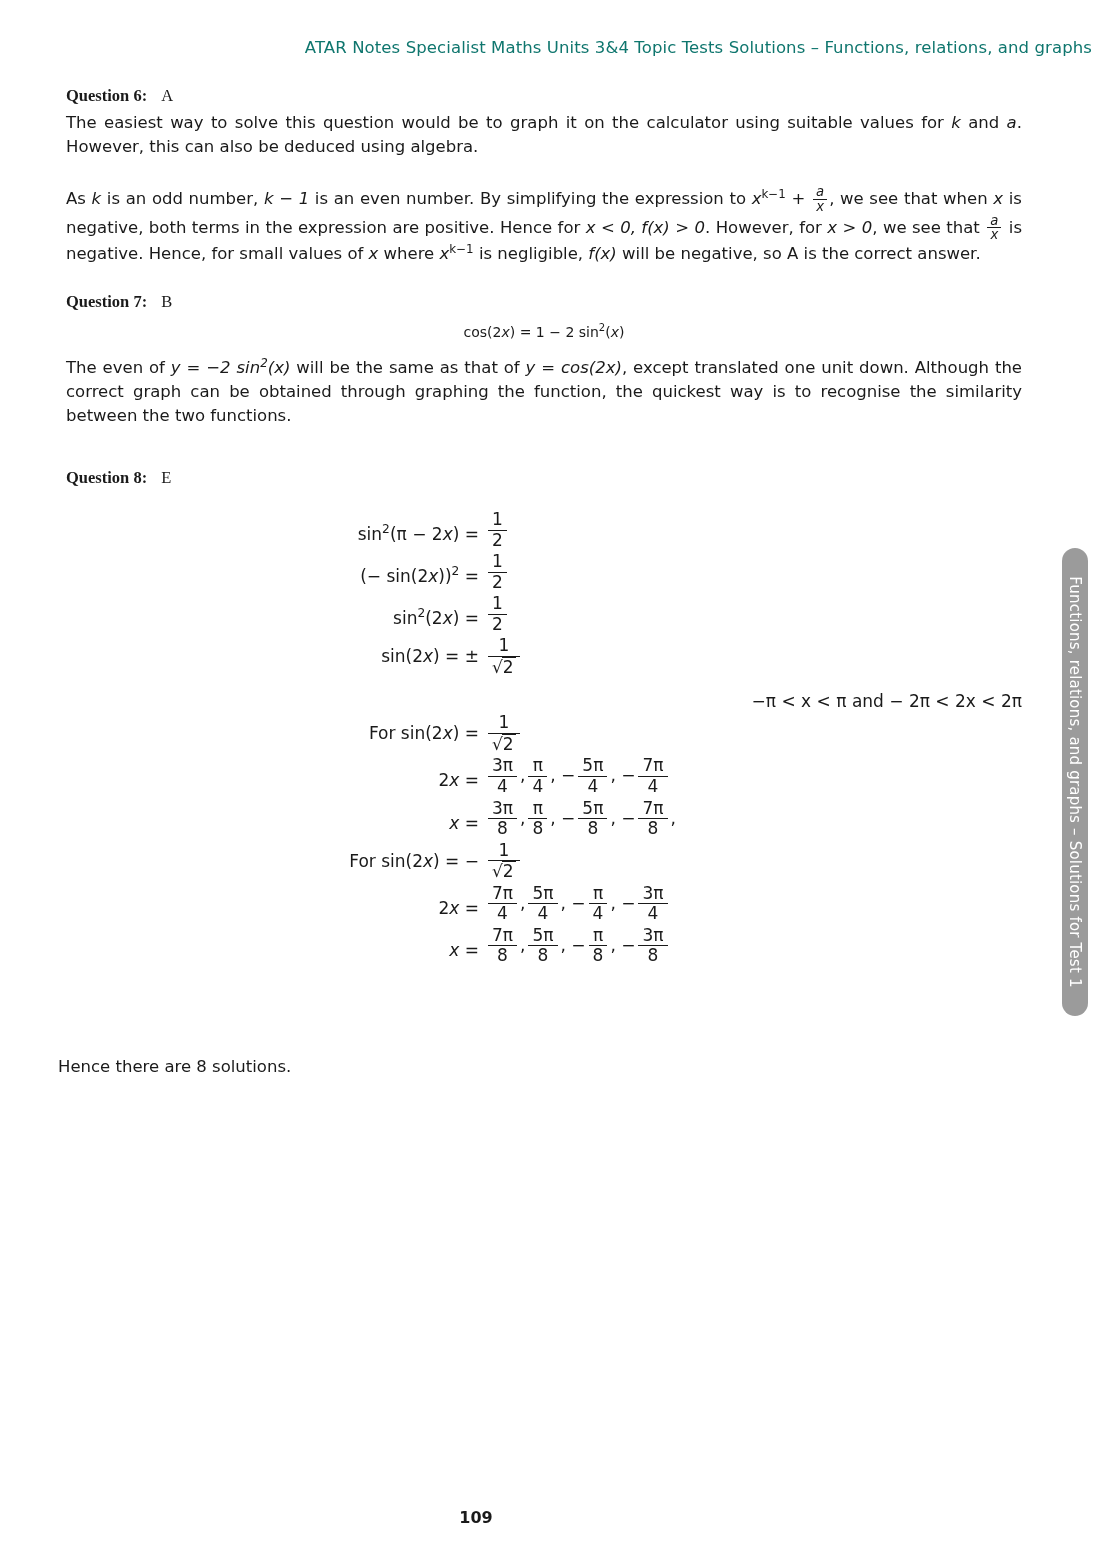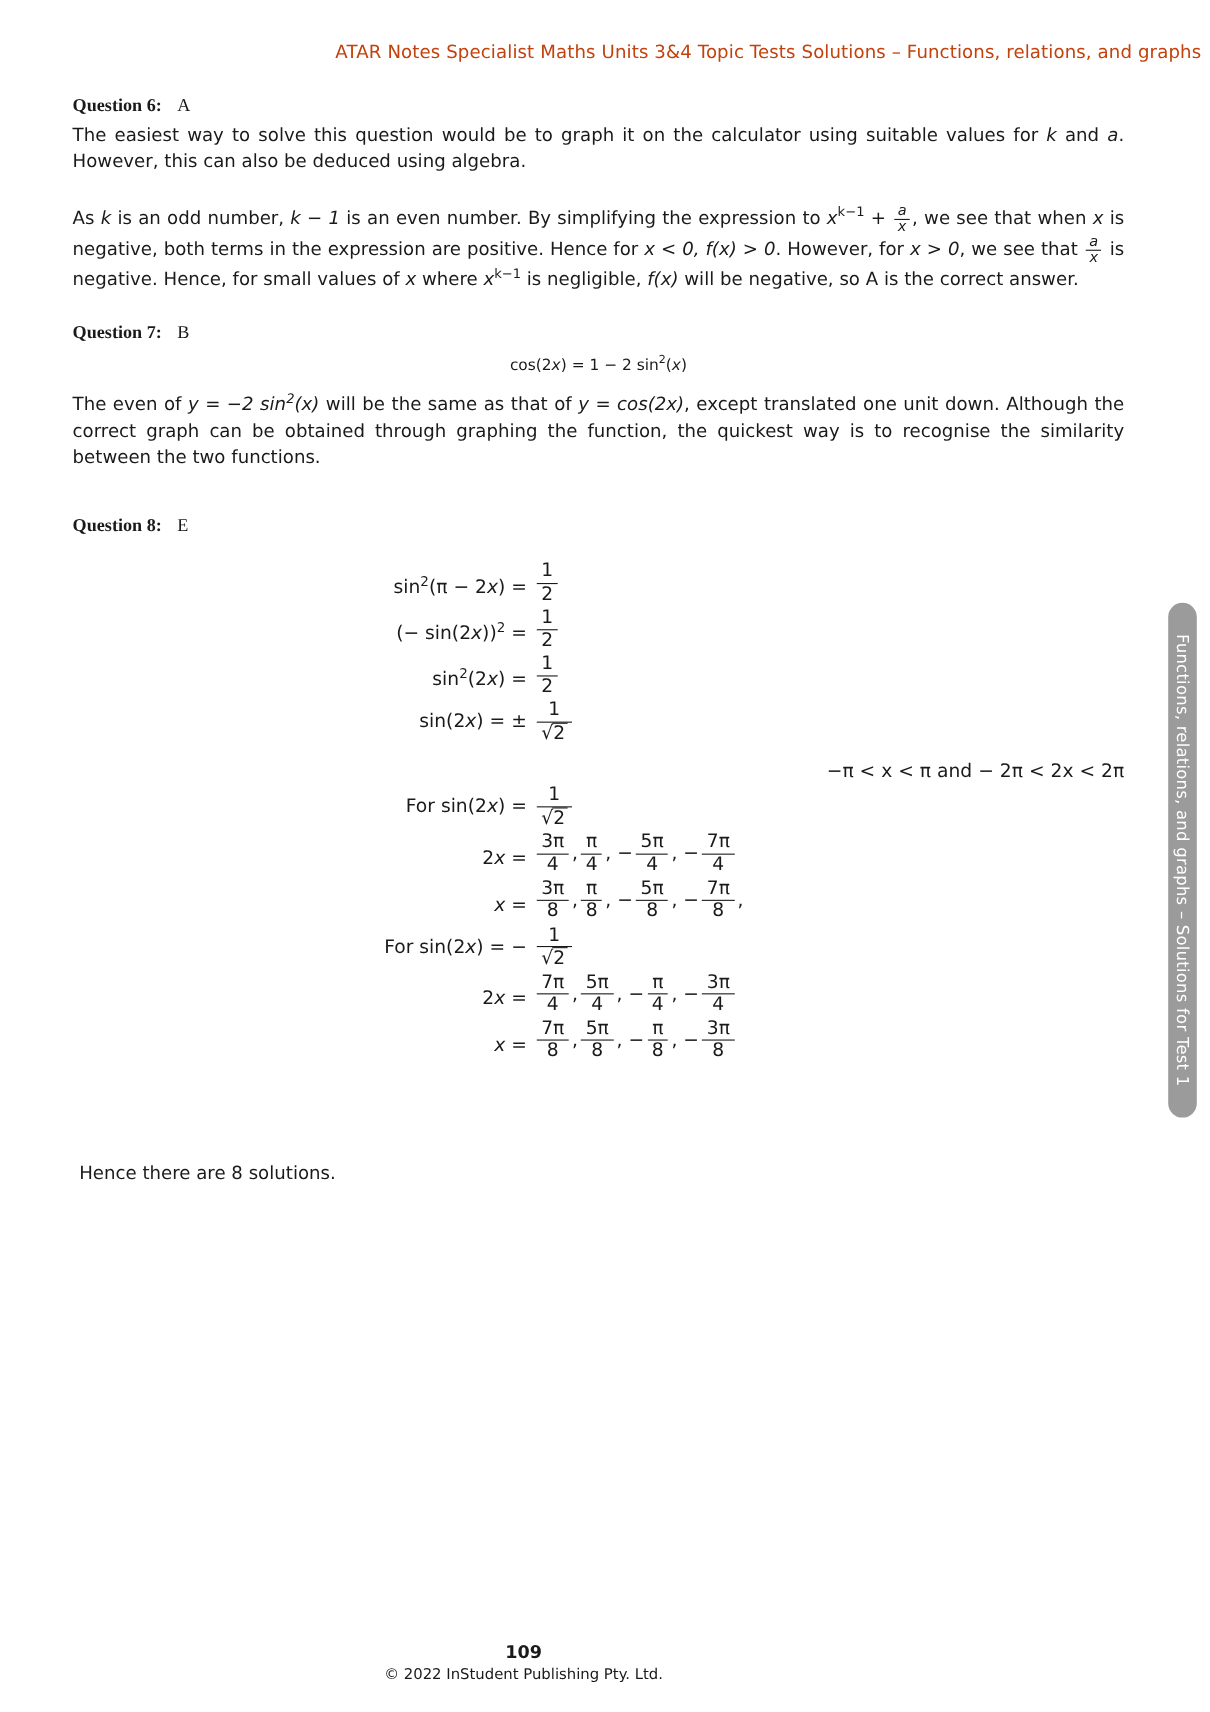--- a/index.html
+++ b/index.html
@@ -20,21 +20,21 @@
     width: 1100px;
     height: 1556px;
   }
   .header {
     position: absolute;
     top: 38px;
     left: 0;
     width: 1092px;
     text-align: right;
     font-size: 16.5px;
-    color: #c2410c;
+    color: #0f766e;
     letter-spacing: 0.1px;
   }
   .content {
     position: absolute;
     top: 86px;
     left: 66px;
     width: 956px;
   }
   .q-head {
     font-size: 16.5px;
@@ -122,21 +122,21 @@
     display: inline-block;
     border-top: 1.2px solid #1a1a1a;
     padding: 0 2px 0 1px;
     margin-left: -1px;
   }
   .radsym { display: inline-block; }
   .pad10 { padding-top: 10px; }
 
   .hence {
     position: absolute;
-    left: 72px;
+    left: 58px;
     top: 1057px;
     font-size: 16.5px;
   }
 
   
   .sidetab {
     position: absolute;
     right: 12px;
     top: 548px;
     width: 26px;
@@ -273,16 +273,15 @@
   </div>
 
   <div class="hence">Hence there are 8 solutions.</div>
 
   <div class="sidetab">
     <span>Functions, relations, and graphs – Solutions for Test 1</span>
   </div>
 
   <div class="footer">
     <div class="pagenum">109</div>
-    <div class="copy">© 2022 InStudent Publishing Pty. Ltd.</div>
   </div>
 
 </div>
 
 </body></html>

